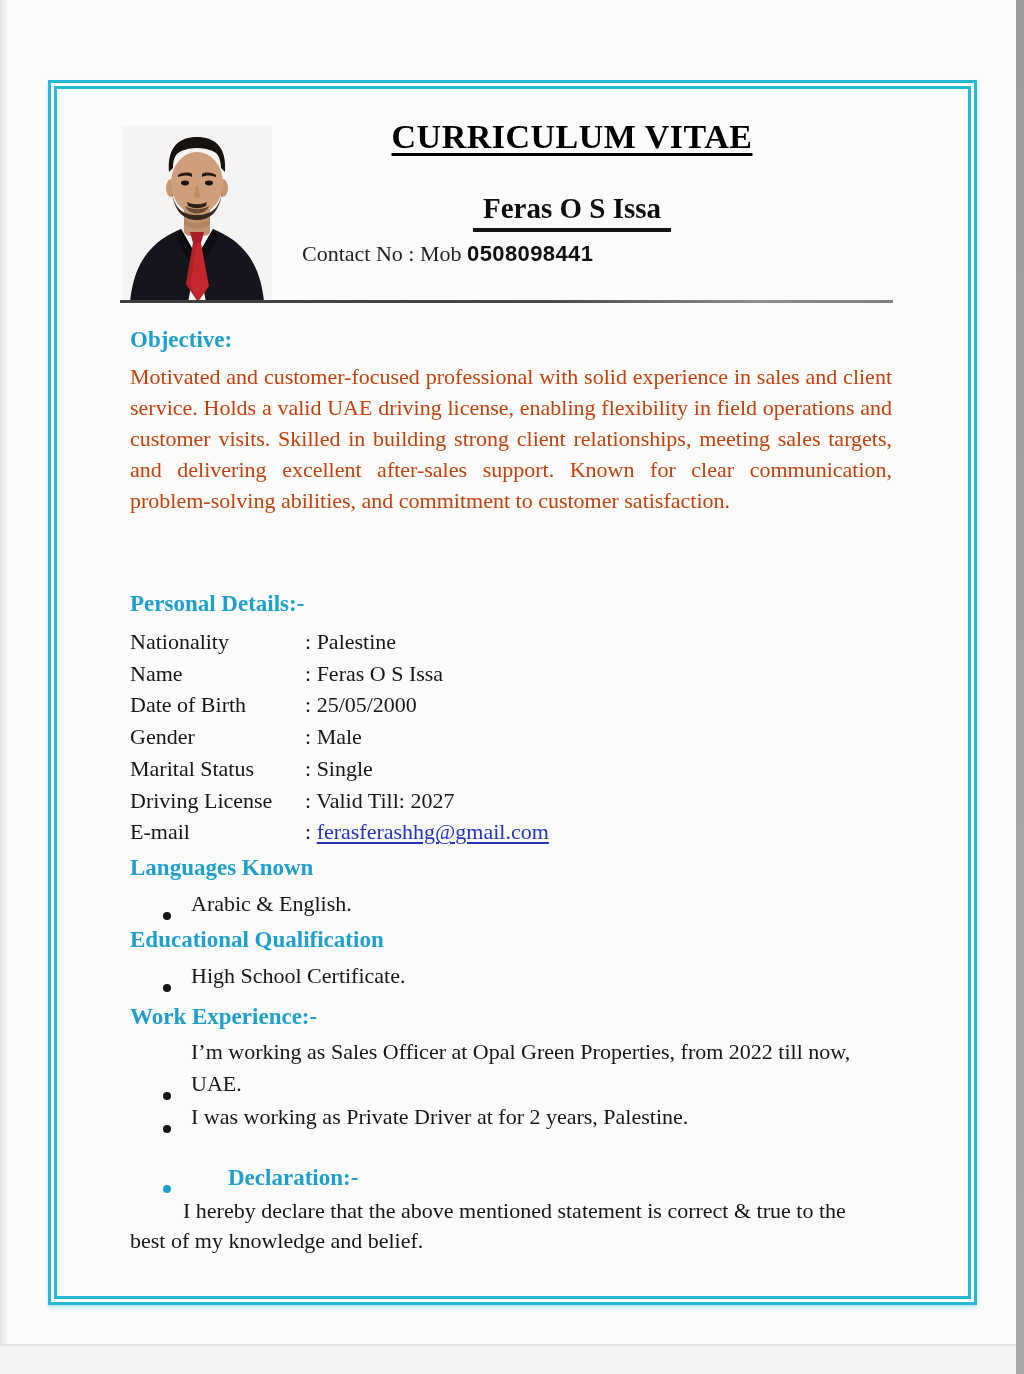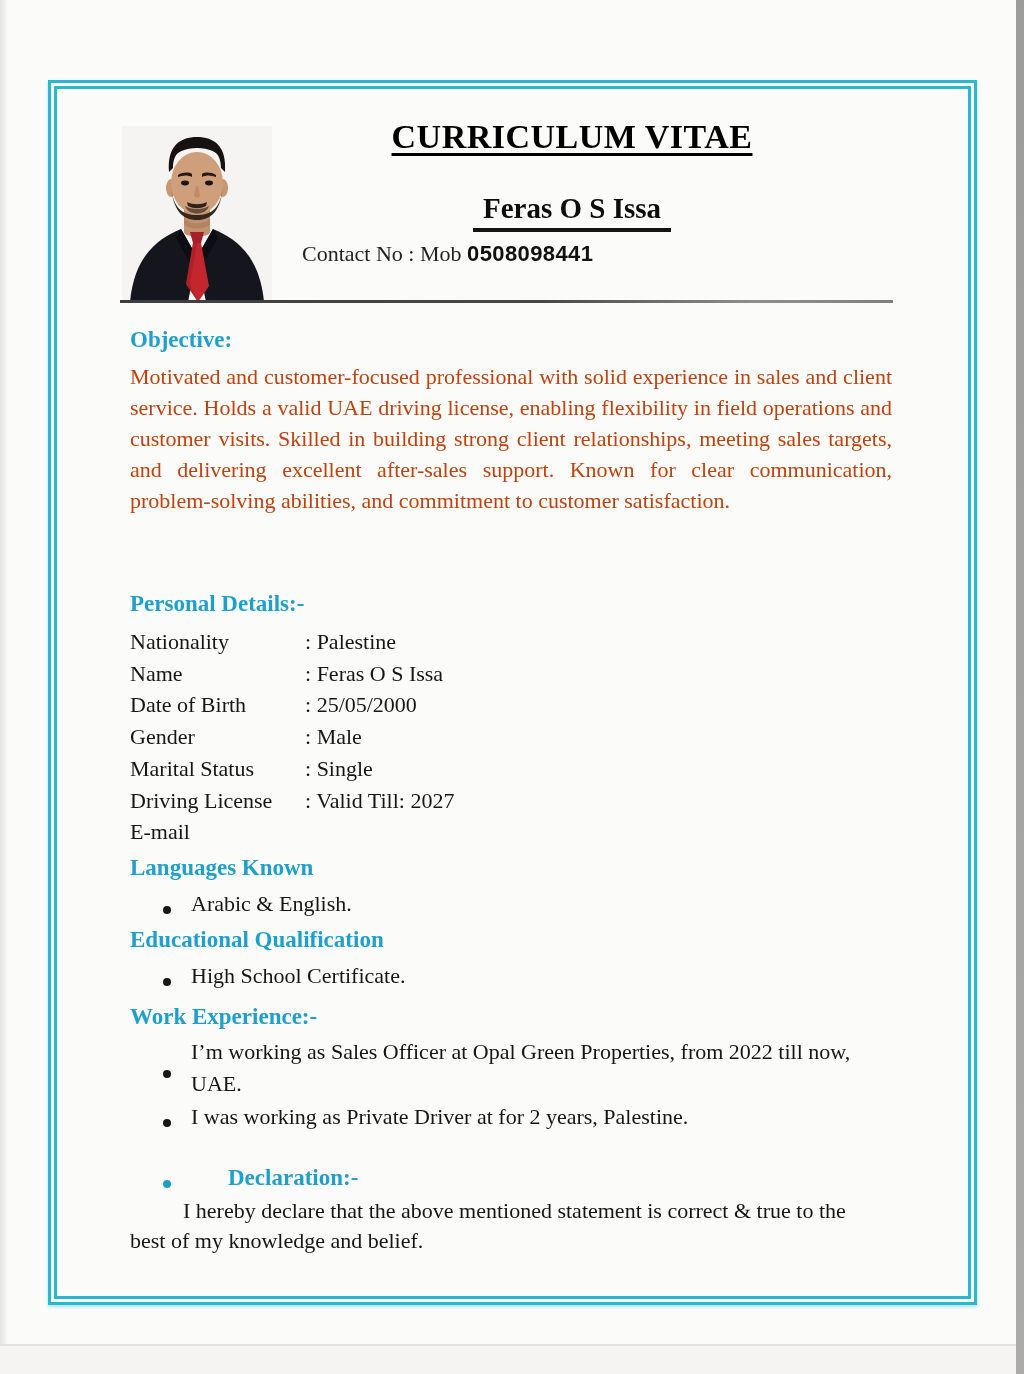--- a/index.html
+++ b/index.html
@@ -39,21 +39,21 @@
 
   
   .sec-head{position:absolute;font-size:23px;font-weight:bold;color:#1fa0cc;}
   .body-text{font-size:22px;line-height:31px;color:#c2410c;}
   #objective-text{position:absolute;left:130px;top:361px;width:762px;text-align:justify;}
 
   .pd-table{position:absolute;left:130px;top:626px;width:600px;}
   .pd-row{display:grid;grid-template-columns:175px auto;line-height:31.7px;font-size:22px;}
   .email-link{color:#2433c0;text-decoration:underline;text-underline-offset:3px;cursor:pointer;}
 
-  .bullet-item{position:absolute;display:flex;align-items:center;}
+  .bullet-item{position:absolute;display:flex;align-items:flex-end;}
   .dot{flex:0 0 auto;width:8px;height:8px;border-radius:50%;background:#161616;
     margin:12px 20px 0 3px;}
   .dot.cyan{background:#1fa0cc;}
   .bullet-text{font-size:22px;line-height:32px;}
   .decl-head-text{font-size:23px;font-weight:bold;color:#1fa0cc;line-height:30px;}
   #decl-text{position:absolute;left:130px;top:1196px;width:748px;text-indent:53px;
     font-size:22px;line-height:30px;}
 </style>
 </head>
 <body>
@@ -146,20 +146,21 @@
   <div class="pd-row">
     <span>Marital Status</span>
     <span><span>:</span> <span>Single</span></span>
   </div>
   <div class="pd-row">
     <span>Driving License</span>
     <span><span>:</span> <span>Valid Till: 2027</span></span>
   </div>
   <div class="pd-row">
     <span>E-mail</span>
+    <span><span>:</span> <a class="email-link">ferasferashhg@gmail.com</a></span>
   </div>
 </div>
 
 <div class="sec-head" style="left:130px;top:855px;">Languages Known</div>
 <div class="bullet-item" style="left:160px;top:888px;width:720px;">
   <span class="dot"></span>
   <span class="bullet-text">Arabic &amp; English.</span>
 </div>
 
 <div class="sec-head" style="left:130px;top:927px;">Educational Qualification</div>

